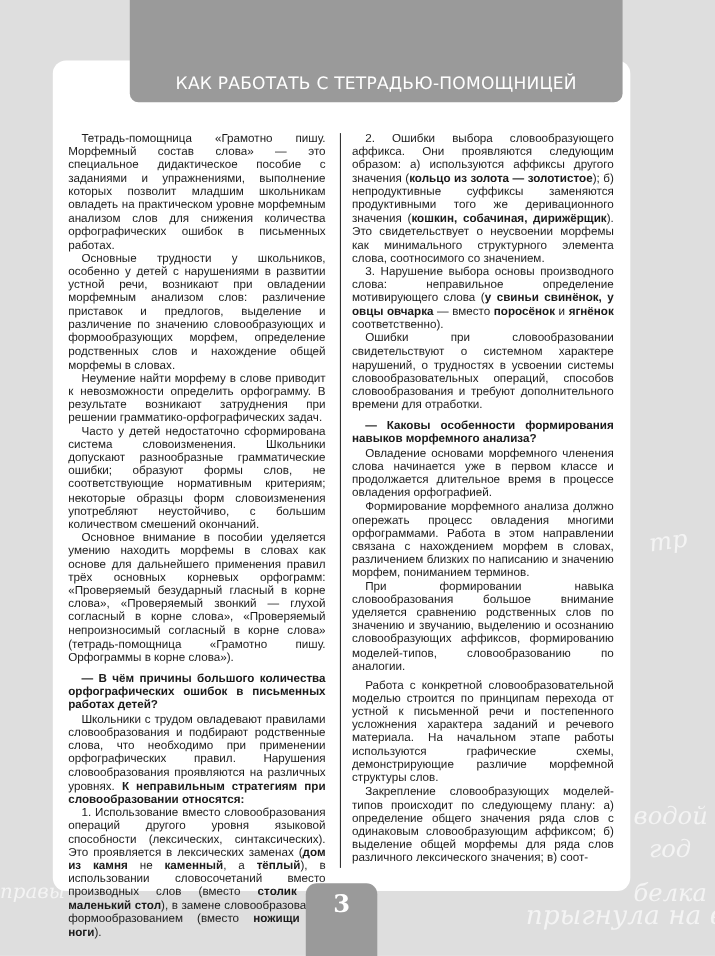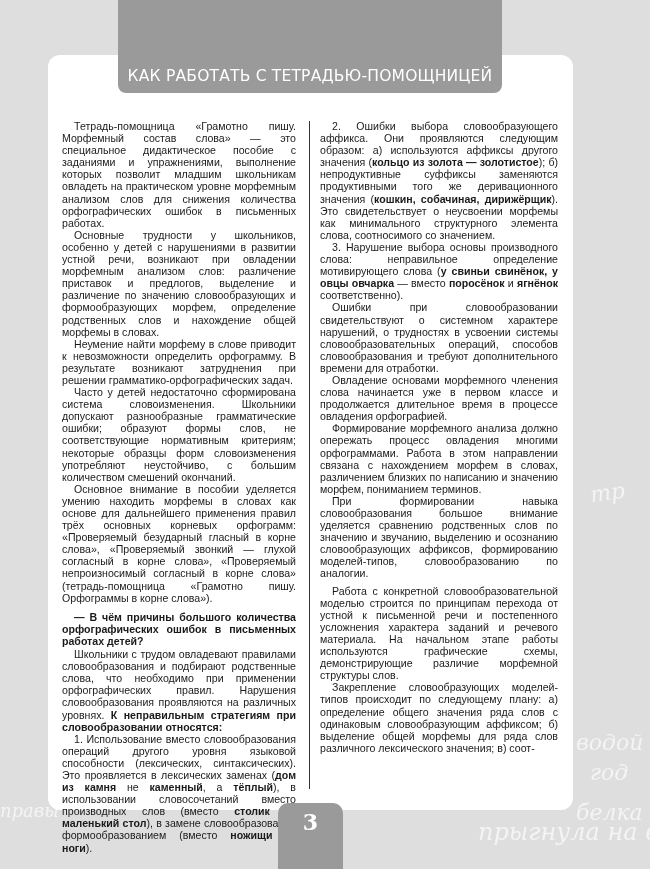--- a/index.html
+++ b/index.html
@@ -7,21 +7,21 @@
       width: 650px; height: 869px; position: relative; overflow: hidden;
       background: #dedede;
       font-family: "Liberation Sans", sans-serif;
       color: #1a1a1a;
     }
     .panel {
       position: absolute; left: 48px; top: 55px; width: 525px; height: 755px;
       background: #ffffff; border-radius: 12px;
     }
     .header-tab {
-      position: absolute; left: 118px; top: 0; width: 384px; height: 93px;
+      position: absolute; left: 118px; top: 0; width: 448px; height: 93px;
       background: #9a9a9a; border-radius: 0 0 8px 8px;
       z-index: 2;
     }
     .header-title {
       position: absolute; left: 0; right: 0; bottom: 8px;
       text-align: center; color: #ffffff;
       font-family: "DejaVu Sans", sans-serif;
       font-size: 15.5px; letter-spacing: 0.2px; white-space: nowrap;
     }
     .col {
@@ -79,20 +79,21 @@
   <p>Основное внимание в пособии уделяется умению находить морфемы в словах как основе для дальнейшего применения правил трёх основных корневых орфограмм: «Проверяемый безударный гласный в корне слова», «Проверяемый звонкий — глухой согласный в корне слова», «Проверяемый непроизносимый согласный в корне слова» (тетрадь-помощница «Грамотно пишу. Орфограммы в корне слова»).</p>
   <p class="q">— В чём причины большого количества орфографических ошибок в письменных работах детей?</p>
   <p><span>Школьники с трудом овладевают правилами словообразования и подбирают родственные слова, что необходимо при применении орфографических правил. Нарушения словообразования проявляются на различных уровнях. </span><b>К неправильным стратегиям при словообразовании относятся:</b></p>
   <p><span>1. Использование вместо словообразования операций другого уровня языковой способности (лексических, синтаксических). Это проявляется в лексических заменах (</span><b>дом из камня</b><span> не </span><b>каменный</b><span>, а </span><b>тёплый</b><span>), в использовании словосочетаний вместо производных слов (вместо </span><b>столик — маленький стол</b><span>), в замене словообразования формообразованием (вместо </span><b>ножищи — ноги</b><span>).</span></p>
 </div>
 
 <div class="col col-right">
   <p><span>2. Ошибки выбора словообразующего аффикса. Они проявляются следующим образом: а) используются аффиксы другого значения (</span><b>кольцо из золота — золотистое</b><span>); б) непродуктивные суффиксы заменяются продуктивными того же деривационного значения (</span><b>кошкин, собачиная, дирижёрщик</b><span>). Это свидетельствует о неусвоении морфемы как минимального структурного элемента слова, соотносимого со значением.</span></p>
   <p><span>3. Нарушение выбора основы производного слова: неправильное определение мотивирующего слова (</span><b>у свиньи свинёнок, у овцы овчарка</b><span> — вместо </span><b>поросёнок</b><span> и </span><b>ягнёнок</b><span> соответственно).</span></p>
   <p>Ошибки при словообразовании свидетельствуют о системном характере нарушений, о трудностях в усвоении системы словообразовательных операций, способов словообразования и требуют дополнительного времени для отработки.</p>
+  <p class="q">— Каковы особенности формирования навыков морфемного анализа?</p>
   <p>Овладение основами морфемного членения слова начинается уже в первом классе и продолжается длительное время в процессе овладения орфографией.</p>
   <p>Формирование морфемного анализа должно опережать процесс овладения многими орфограммами. Работа в этом направлении связана с нахождением морфем в словах, различением близких по написанию и значению морфем, пониманием терминов.</p>
   <p>При формировании навыка словообразования большое внимание уделяется сравнению родственных слов по значению и звучанию, выделению и осознанию словообразующих аффиксов, формированию моделей-типов, словообразованию по аналогии.</p>
   <p class="gap">Работа с конкретной словообразовательной моделью строится по принципам перехода от устной к письменной речи и постепенного усложнения характера заданий и речевого материала. На начальном этапе работы используются графические схемы, демонстрирующие различие морфемной структуры слов.</p>
   <p>Закрепление словообразующих моделей-типов происходит по следующему плану: а) определение общего значения ряда слов с одинаковым словообразующим аффиксом; б) выделение общей морфемы для ряда слов различного лексического значения; в) соот-</p>
 </div>
 
 <div class="page-tab">
   <div class="page-number">3</div>
 </div>

